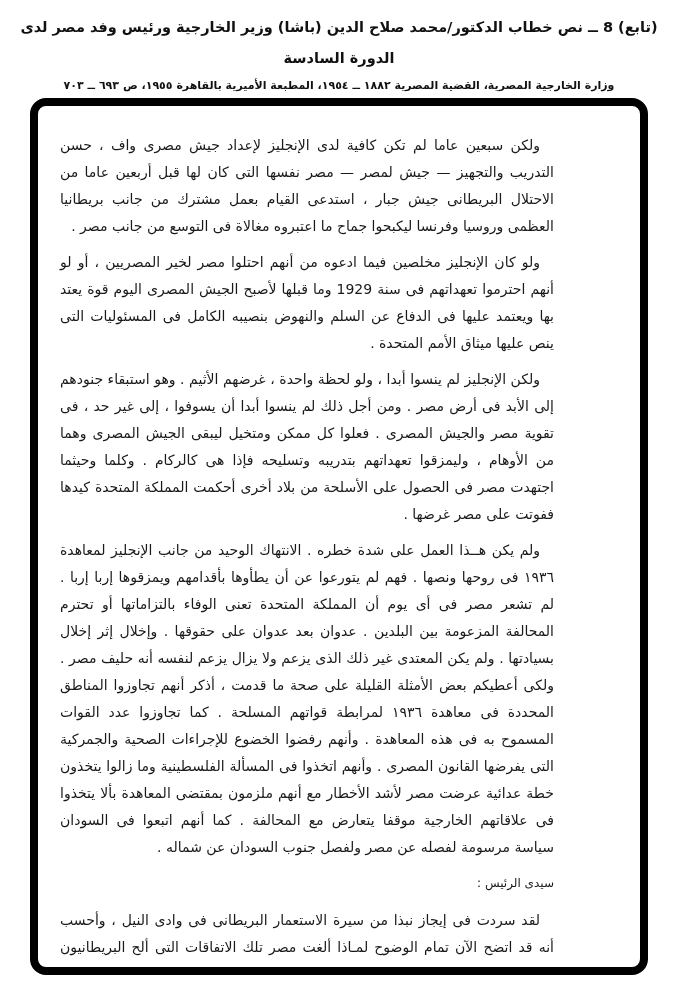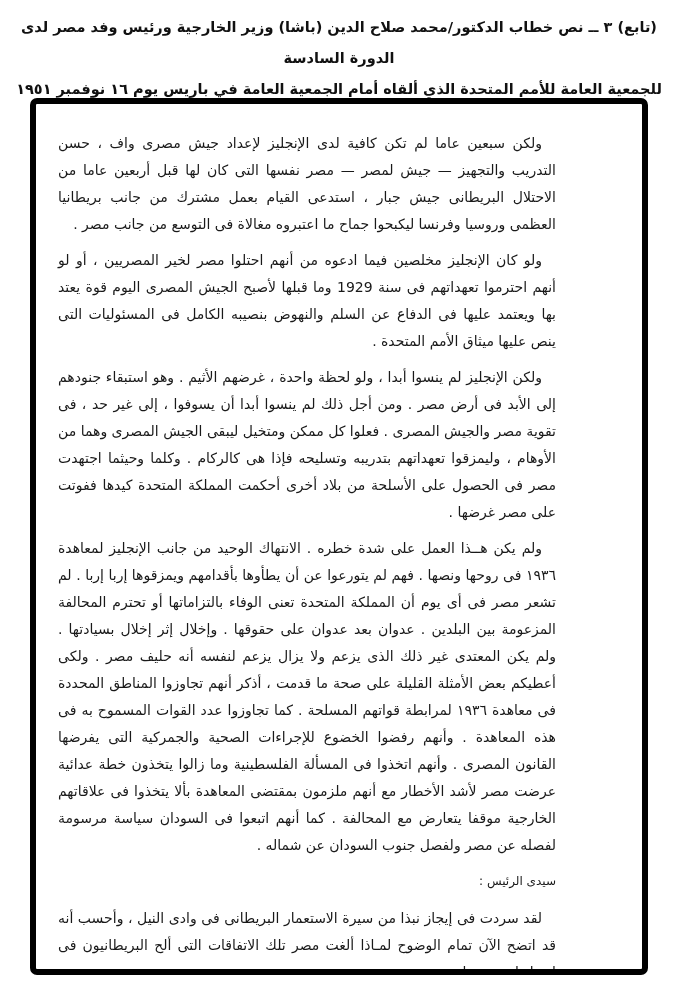--- a/index.html
+++ b/index.html
@@ -14,39 +14,38 @@
   .header{
     direction:rtl;text-align:center;font-weight:bold;color:#111;
     padding:12px 14px 0 14px;
   }
   .header .h-line{font-size:14.5px;line-height:31px;letter-spacing:0;}
   .header .h-source{font-size:11px;line-height:22px;margin-top:1px;}
 
   
   .doc-frame{
     position:absolute;left:30px;top:98px;width:618px;height:877px;
-    box-sizing:border-box;border:6px solid #000000;border-radius:7px;
+    box-sizing:border-box;border:8px solid #000000;border-radius:16px;
     background:#ffffff;overflow:hidden;
   }
   .doc-content{
     direction:rtl;text-align:justify;
     padding:26px 86px 14px 22px;
     font-size:14px;line-height:27px;color:#191919;
   }
   .para{margin:0 0 9px 0;text-indent:14px;}
   .salutation{margin:6px 0 10px 0;font-size:12px;text-indent:0;}
 </style>
 </head>
 <body>
 
 <div class="page">
 
   <div class="header">
-    <div class="h-line">(تابع) ٣ ــ نص خطاب الدكتور/محمد صلاح الدين (باشا) وزير الخارجية ورئيس وفد مصر لدى الدورة السادسة</div>
-    <div class="h-line">للجمعية العامة للأمم المتحدة الذي ألقاه أمام الجمعية العامة في باريس يوم ١٦ نوفمبر ١٩٥١</div>
+    <div class="h-line">(تابع) 8 ــ نص خطاب الدكتور/محمد صلاح الدين (باشا) وزير الخارجية ورئيس وفد مصر لدى الدورة السادسة</div>
     <div class="h-source">وزارة الخارجية المصرية، القضية المصرية ١٨٨٢ ــ ١٩٥٤، المطبعة الأميرية بالقاهرة ١٩٥٥، ص ٦٩٣ ــ ٧٠٣</div>
   </div>
 
   <div class="doc-frame">
     <div class="doc-content">
       <p class="para">ولكن سبعين عاما لم تكن كافية لدى الإنجليز لإعداد جيش مصرى واف ، حسن التدريب والتجهيز — جيش لمصر — مصر نفسها التى كان لها قبل أربعين عاما من الاحتلال البريطانى جيش جبار ، استدعى القيام بعمل مشترك من جانب بريطانيا العظمى وروسيا وفرنسا ليكبحوا جماح ما اعتبروه مغالاة فى التوسع من جانب مصر .</p>
       <p class="para">ولو كان الإنجليز مخلصين فيما ادعوه من أنهم احتلوا مصر لخير المصريين ، أو لو أنهم احترموا تعهداتهم فى سنة 1929 وما قبلها لأصبح الجيش المصرى اليوم قوة يعتد بها ويعتمد عليها فى الدفاع عن السلم والنهوض بنصيبه الكامل فى المسئوليات التى ينص عليها ميثاق الأمم المتحدة .</p>
       <p class="para">ولكن الإنجليز لم ينسوا أبدا ، ولو لحظة واحدة ، غرضهم الأثيم . وهو استبقاء جنودهم إلى الأبد فى أرض مصر . ومن أجل ذلك لم ينسوا أبدا أن يسوفوا ، إلى غير حد ، فى تقوية مصر والجيش المصرى . فعلوا كل ممكن ومتخيل ليبقى الجيش المصرى وهما من الأوهام ، وليمزقوا تعهداتهم بتدريبه وتسليحه فإذا هى كالركام . وكلما وحيثما اجتهدت مصر فى الحصول على الأسلحة من بلاد أخرى أحكمت المملكة المتحدة كيدها ففوتت على مصر غرضها .</p>
       <p class="para">ولم يكن هــذا العمل على شدة خطره . الانتهاك الوحيد من جانب الإنجليز لمعاهدة ١٩٣٦ فى روحها ونصها . فهم لم يتورعوا عن أن يطأوها بأقدامهم ويمزقوها إربا إربا . لم تشعر مصر فى أى يوم أن المملكة المتحدة تعنى الوفاء بالتزاماتها أو تحترم المحالفة المزعومة بين البلدين . عدوان بعد عدوان على حقوقها . وإخلال إثر إخلال بسيادتها . ولم يكن المعتدى غير ذلك الذى يزعم ولا يزال يزعم لنفسه أنه حليف مصر . ولكى أعطيكم بعض الأمثلة القليلة على صحة ما قدمت ، أذكر أنهم تجاوزوا المناطق المحددة فى معاهدة ١٩٣٦ لمرابطة قواتهم المسلحة . كما تجاوزوا عدد القوات المسموح به فى هذه المعاهدة . وأنهم رفضوا الخضوع للإجراءات الصحية والجمركية التى يفرضها القانون المصرى . وأنهم اتخذوا فى المسألة الفلسطينية وما زالوا يتخذون خطة عدائية عرضت مصر لأشد الأخطار مع أنهم ملزمون بمقتضى المعاهدة بألا يتخذوا فى علاقاتهم الخارجية موقفا يتعارض مع المحالفة . كما أنهم اتبعوا فى السودان سياسة مرسومة لفصله عن مصر ولفصل جنوب السودان عن شماله .</p>
       <p class="salutation">سيدى الرئيس :</p>

